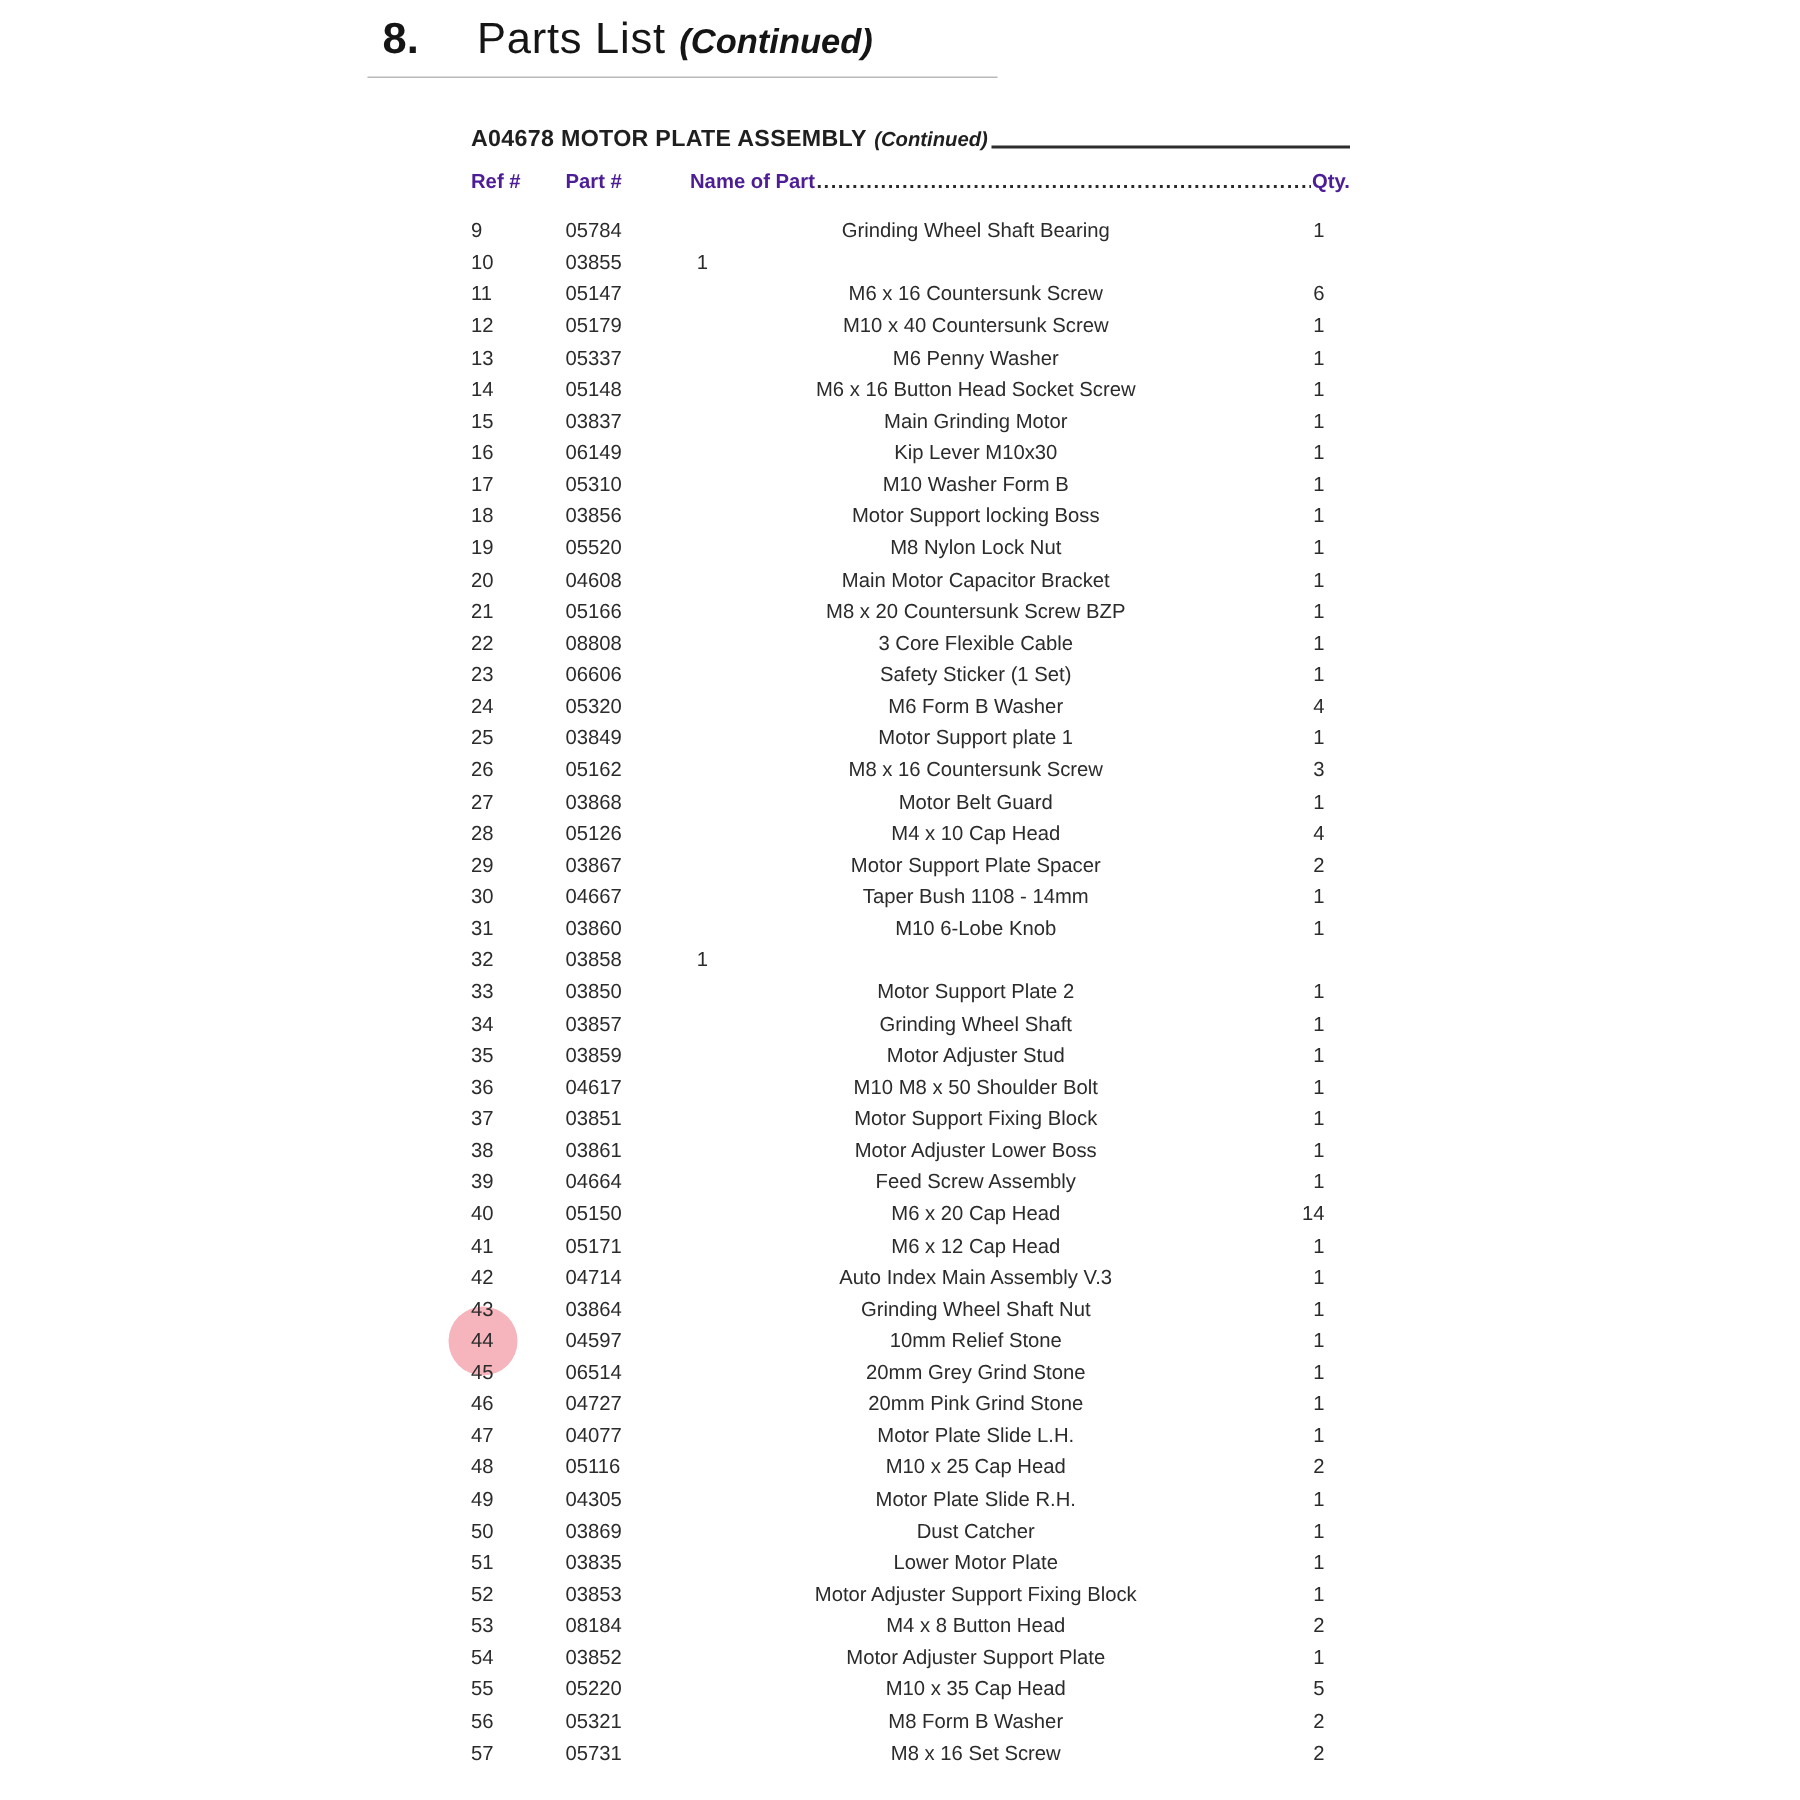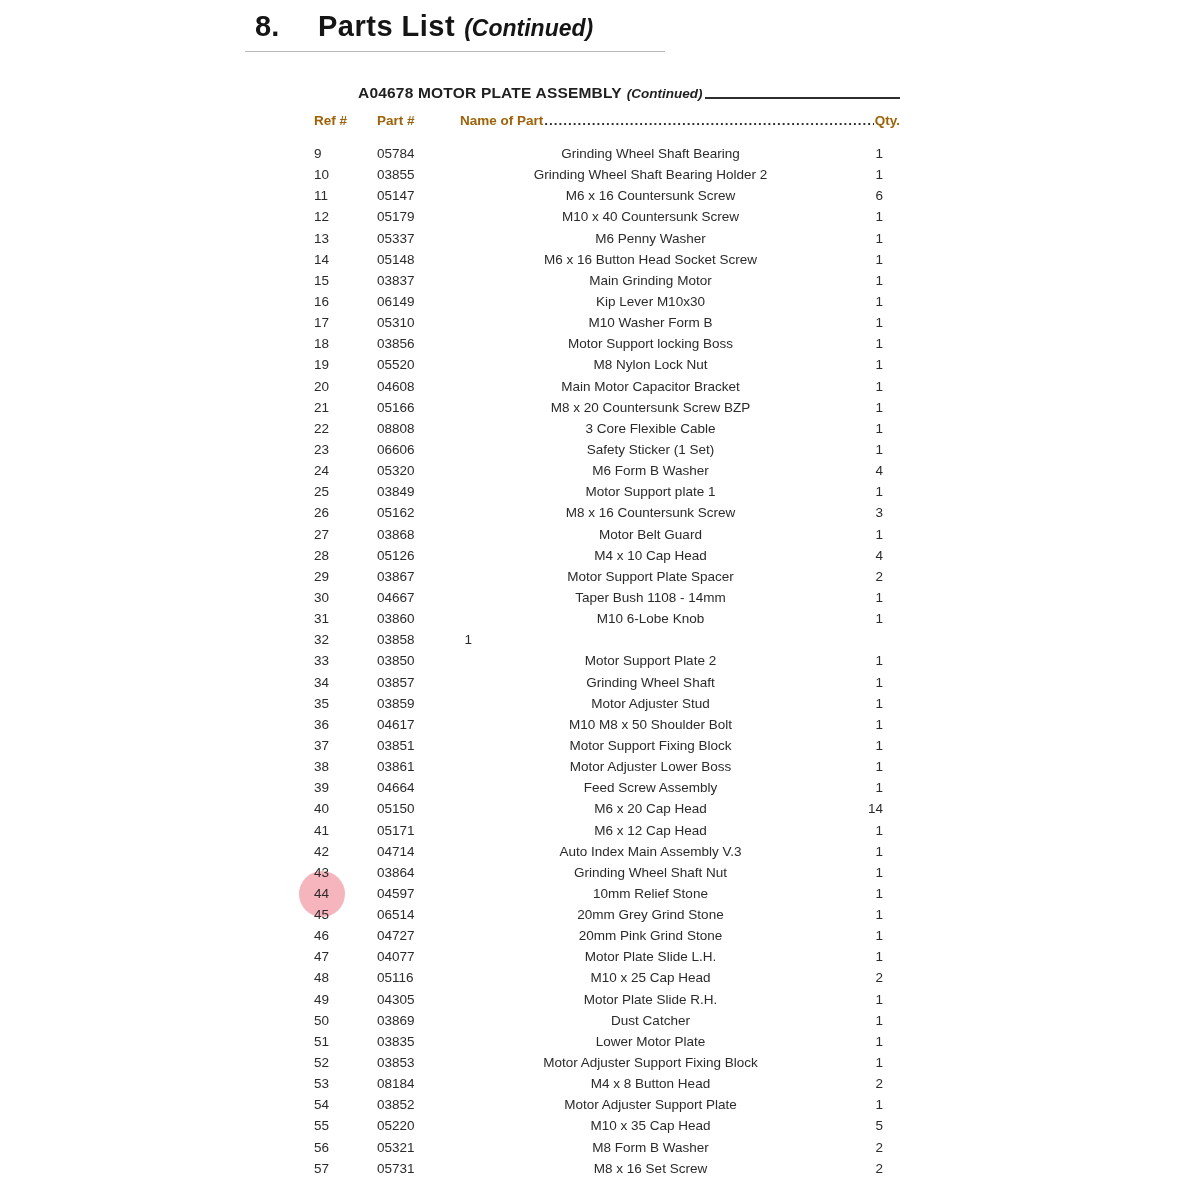--- a/index.html
+++ b/index.html
@@ -8,37 +8,37 @@
     font-family:"Liberation Sans", sans-serif; color:#2b2b2b;
     -webkit-font-smoothing:antialiased;
   }
   .title-row {
     position:absolute; left:245px; top:8px; width:410px;
     display:flex; align-items:baseline;
     border-bottom:1px solid #b9b9b9; padding:2px 0 8px 10px;
     color:#151515;
   }
   .title-num { font-size:29px; font-weight:bold; width:63px; }
-  .title-text { font-size:29px; font-weight:bold; letter-spacing:0.5px; }
+  .title-text { font-size:29px; font-weight:normal; letter-spacing:0.5px; }
   .title-cont { font-size:23px; font-weight:bold; font-style:italic; margin-left:9px; }
 
   .content { position:absolute; left:314px; top:0; width:586px; }
 
   .table-heading {
     position:absolute; top:84px; left:0; width:100%;
     display:flex; align-items:baseline; white-space:nowrap;
     font-weight:bold; color:#1f1f1f;
   }
-  .th-main { font-size:15.5px; letter-spacing:0.2px;margin-left:44px; }
+  .th-main { font-size:15.5px; letter-spacing:0.2px; }
   .th-cont { font-size:13.5px; font-style:italic; margin-left:5px; }
   .th-line { flex:1; border-bottom:2px solid #2e2e2e; align-self:flex-end; margin-bottom:3px; margin-left:2px; }
 
   .cols {
     position:absolute; top:113px; left:0; width:100%;
-    display:flex; align-items:flex-start; font-weight:bold; font-size:13.5px; color:#a16207;
+    display:flex; align-items:flex-start; font-weight:bold; font-size:13.5px; color:#4c1d95;
   }
   .c-ref  { width:63px; }
   .c-part { width:83px; }
   .c-name { white-space:nowrap; }
   .c-leader { flex:1; overflow:hidden; white-space:nowrap; margin:0 1px; }
   .c-leader::after {
     content:"...................................................................................................................................................";
     letter-spacing:1px; color:#2a2a2a;
   }
   .c-qty { text-align:right; }
@@ -83,21 +83,20 @@
   <div class="row">
     <span class="cell ref"><span class="reftext">9</span></span>
     <span class="cell part">05784</span>
     <span class="cell name">Grinding Wheel Shaft Bearing</span>
     <span class="cell qty">1</span>
   </div>
 
   <div class="row">
     <span class="cell ref"><span class="reftext">10</span></span>
     <span class="cell part">03855</span>
-    <span class="cell name">Grinding Wheel Shaft Bearing Holder 2</span>
     <span class="cell qty">1</span>
   </div>
 
   <div class="row">
     <span class="cell ref"><span class="reftext">11</span></span>
     <span class="cell part">05147</span>
     <span class="cell name">M6 x 16 Countersunk Screw</span>
     <span class="cell qty">6</span>
   </div>
 

